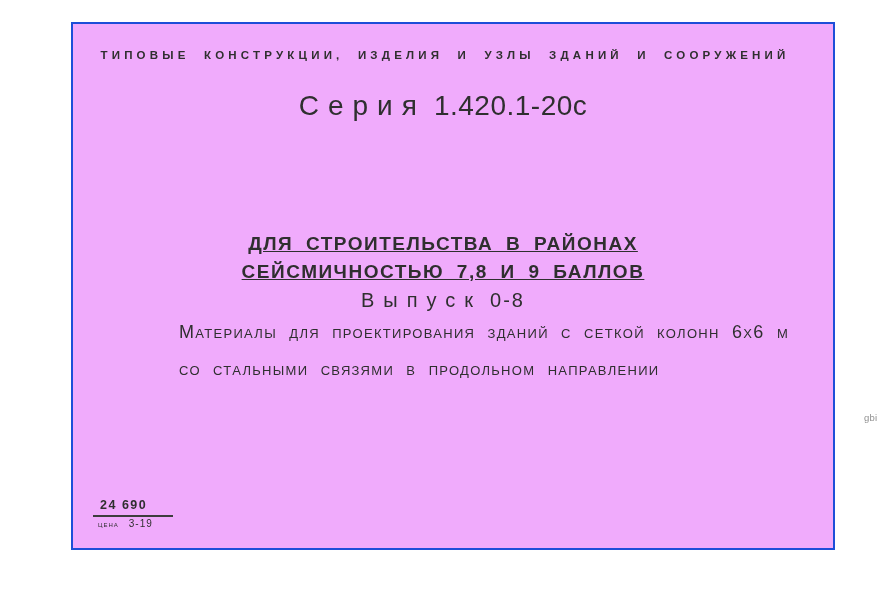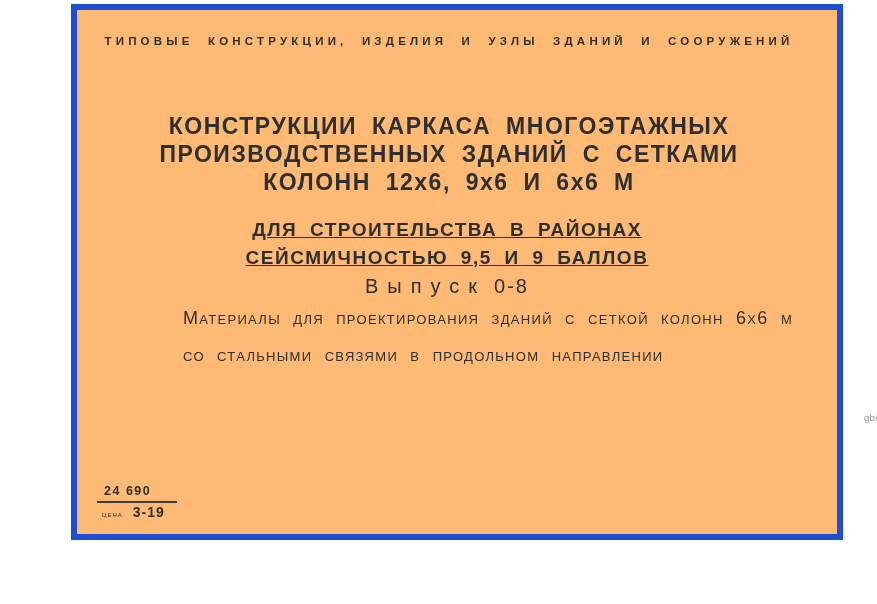--- a/index.html
+++ b/index.html
@@ -8,24 +8,24 @@
   body {
     width: 877px; height: 604px;
     position: relative;
     background: #ffffff;
     font-family: "Liberation Sans", sans-serif;
     color: #2f2f2f;
     overflow: hidden;
   }
   .frame {
     position: absolute;
-    left: 71px; top: 4px;
+    left: 71px; top: 22px;
     width: 760px; height: 524px;
-    border: 6px solid #1d4ed8;
-    background: #fdba74;
+    border: 2px solid #1d4ed8;
+    background: #f0abfc;
   }
   .doc-header {
     position: absolute;
     top: 25px; left: 0; right: 16px;
     text-align: center;
     font-size: 11.5px;
     font-weight: bold;
     letter-spacing: 4.2px;
     word-spacing: 7px;
     white-space: nowrap;
@@ -107,48 +107,46 @@
     padding-left: 5px;
     margin-top: 2px;
   }
   .stamp-price-label {
     font-size: 8px;
     font-variant: small-caps;
     letter-spacing: 1px;
     text-align: right;
   }
   .stamp-price-value {
-    font-size: 14px;
-    font-weight: bold;
+    font-size: 10px;
+    font-weight: normal;
     letter-spacing: 1px;
   }
   .watermark {
     position: absolute;
     left: 864px; top: 412px;
     font-size: 9.5px;
     color: #8f8f8f;
     letter-spacing: 0.2px;
   }
 </style>
 </head>
 <body>
 
 <div class="frame">
 
   <div class="doc-header">ТИПОВЫЕ КОНСТРУКЦИИ, ИЗДЕЛИЯ И УЗЛЫ ЗДАНИЙ И СООРУЖЕНИЙ</div>
 
-
-  <div class="title-block">
-    <div>КОНСТРУКЦИИ КАРКАСА МНОГОЭТАЖНЫХ</div>
-    <div>ПРОИЗВОДСТВЕННЫХ ЗДАНИЙ С СЕТКАМИ</div>
-    <div>КОЛОНН 12х6, 9х6 И 6х6 М</div>
+  <div class="series-line">
+    <span class="series-label">Серия</span><span class="series-number">1.420.1-20с</span>
   </div>
 
+
   <div class="subtitle subtitle-1">ДЛЯ СТРОИТЕЛЬСТВА В РАЙОНАХ</div>
-  <div class="subtitle subtitle-2">СЕЙСМИЧНОСТЬЮ 9,5 И 9 БАЛЛОВ</div>
+  <div class="subtitle subtitle-2">СЕЙСМИЧНОСТЬЮ 7,8 И 9 БАЛЛОВ</div>
 
   <div class="issue-line">
     <span class="issue-label">Выпуск</span><span class="issue-number">0-8</span>
   </div>
 
   <div class="desc-line desc-1">Материалы для проектирования зданий с сеткой колонн 6х6 м</div>
   <div class="desc-line desc-2">со стальными связями в продольном направлении</div>
 
   <div class="stamp">
     <span class="stamp-number">24 690</span>

